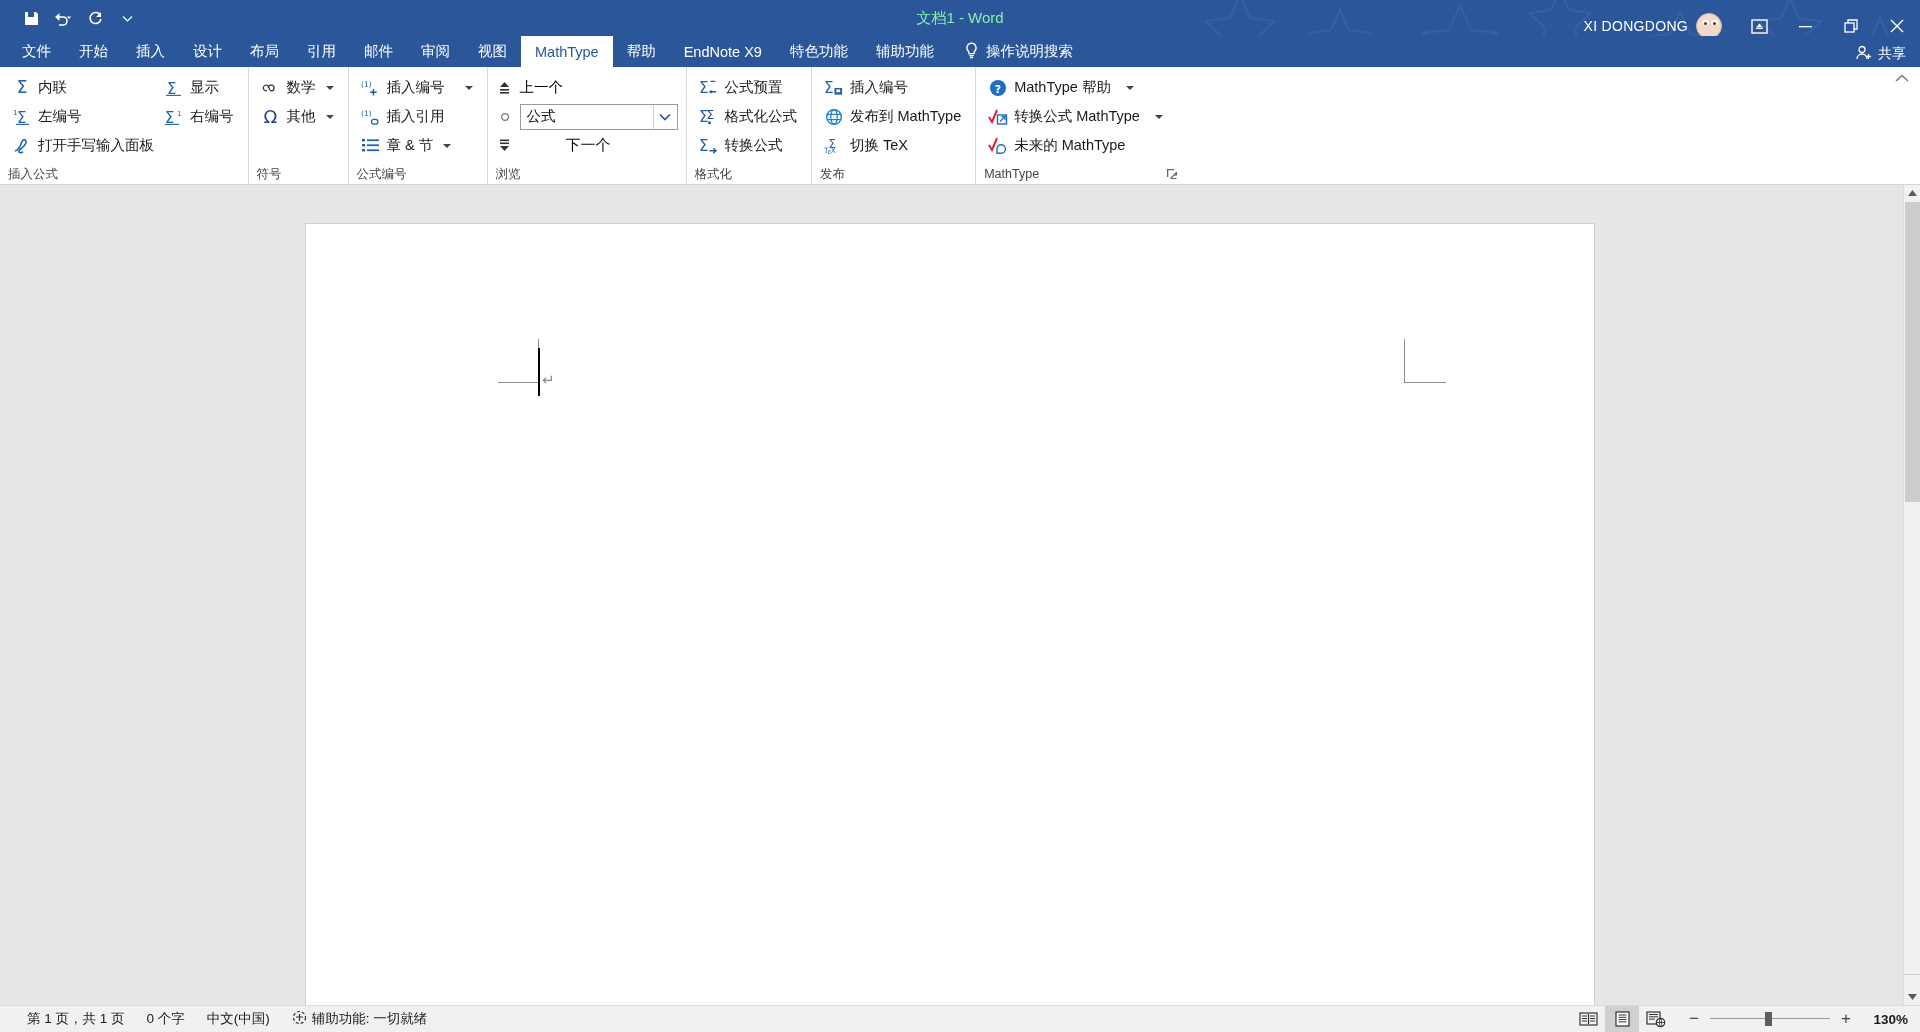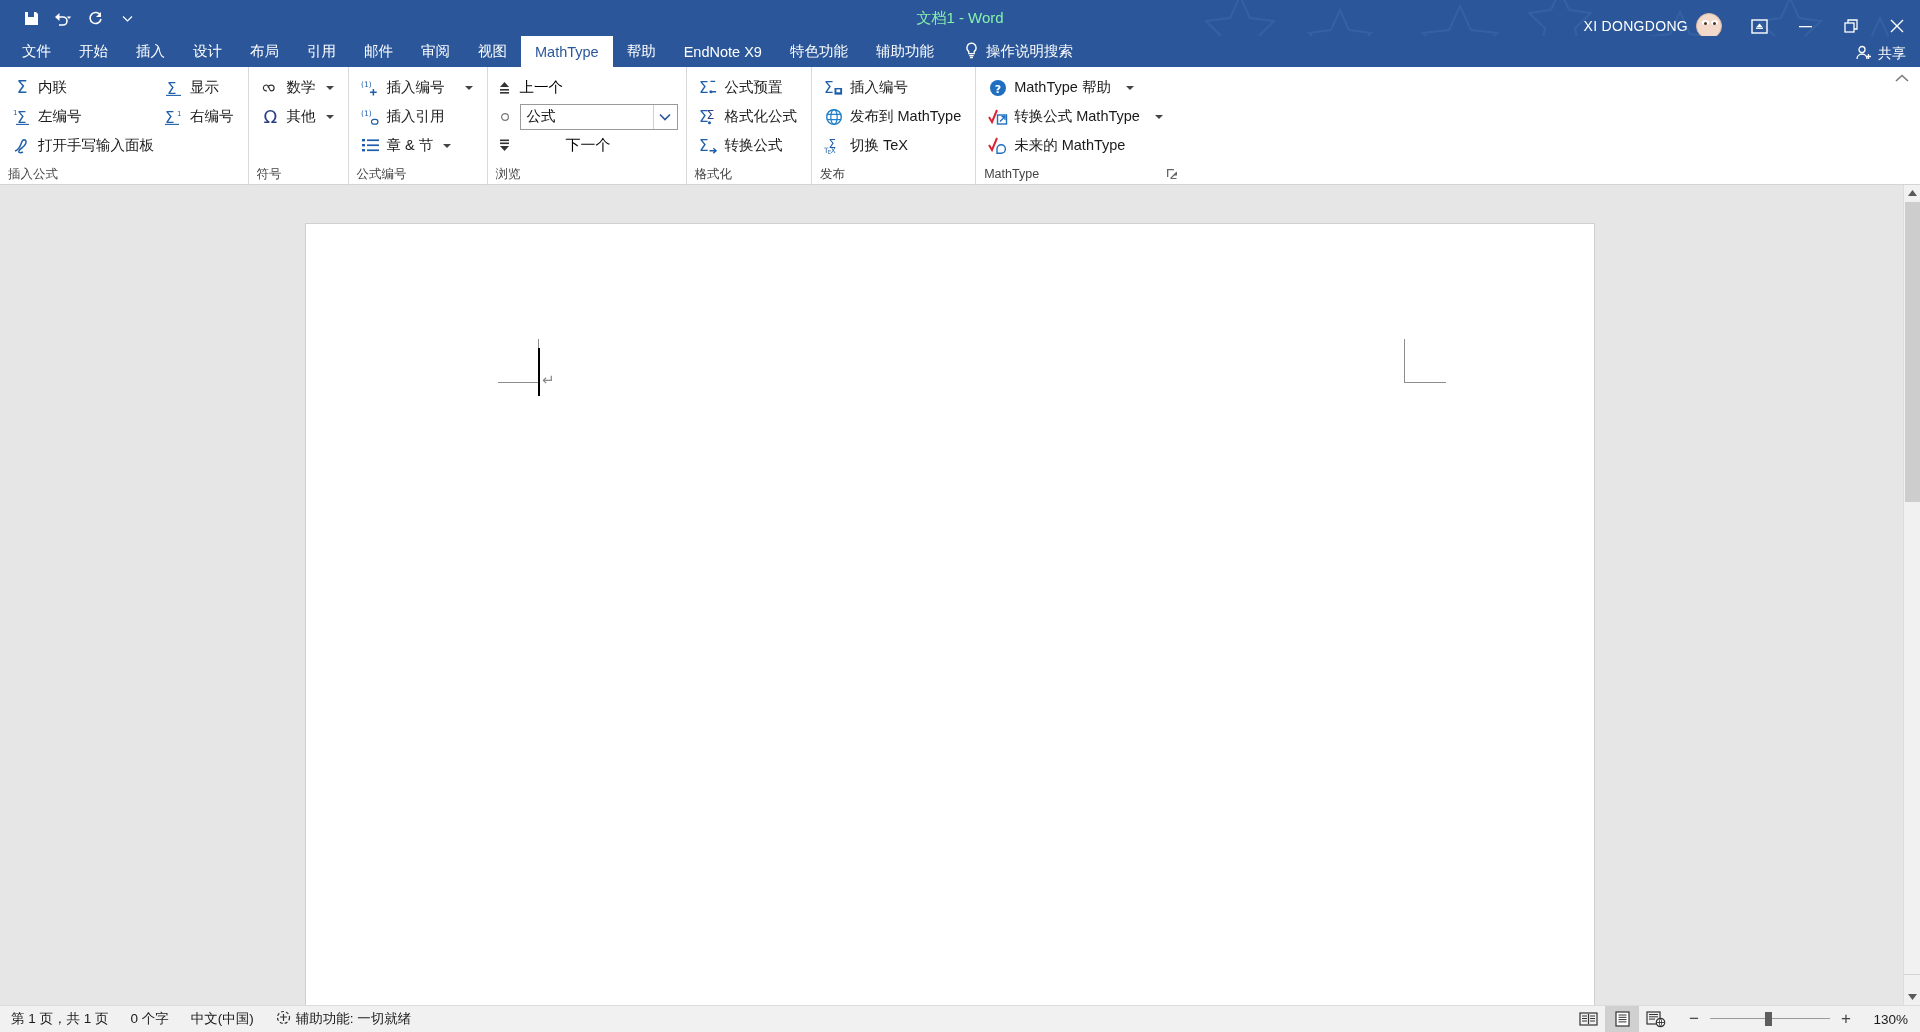--- a/index.html
+++ b/index.html
@@ -243,21 +243,21 @@
   }
 
   
   .statusbar {
     position: absolute; left: 0; right: 0; bottom: 0;
     height: 27px; background: #f1f1f1;
     border-top: 1px solid #dcdcdc;
     display: flex; align-items: center;
     font-size: 13.5px; color: #1a1a1a;
   }
-  .sb-left { display: flex; align-items: center; gap: 0; padding-left: 0; }
+  .sb-left { display: flex; align-items: center; gap: 0; padding-left: 16px; }
   .sb-item { padding: 0 11px; display:flex; align-items:center; gap:5px; white-space: nowrap; height: 26px;}
   .sb-right {
     margin-left: auto; display: flex; align-items: center;
     padding-right: 12px; gap: 0;
   }
   .viewbtn {
     width: 34px; height: 26px;
     display: flex; align-items: center; justify-content: center;
     color: #333;
   }
@@ -268,21 +268,21 @@
   .slider .track {
     position: absolute; top: 7px; left: 0; right: 0; height: 1px; background: #9a9a9a;
   }
   .slider .tickmid {
     position: absolute; top: 3px; left: 59px; width: 1px; height: 10px; background:#9a9a9a;
   }
   .slider .thumb {
     position: absolute; top: 1px; left: 55px;
     width: 7px; height: 14px; background: #5e5e5e;
   }
-  .zoomval { width: 46px; text-align: right; font-size: 13.5px; }
+  .zoomval { width: 46px; text-align: right; font-size: 13.5px; font-weight: bold; }
 </style>
 </head>
 <body>
 
 <div class="titlebar">
   <svg class="stars" width="1920" height="36" viewBox="0 0 1920 36" preserveAspectRatio="none">
     <g fill="none" stroke="#4a72b0" stroke-width="2">
       <path d="M1240 -4 l10 22 24 3 -17 17 4 24 -21 -11 -21 11 4 -24 -17 -17 24 -3z"></path>
       <path d="M1340 10 l9 20 22 3 -16 15 4 22 -19 -10 -19 10 4 -22 -16 -15 22 -3z"></path>
       <path d="M1460 6 l11 24 26 3 -19 18 5 26 -23 -12 -23 12 5 -26 -19 -18 26 -3z"></path>

